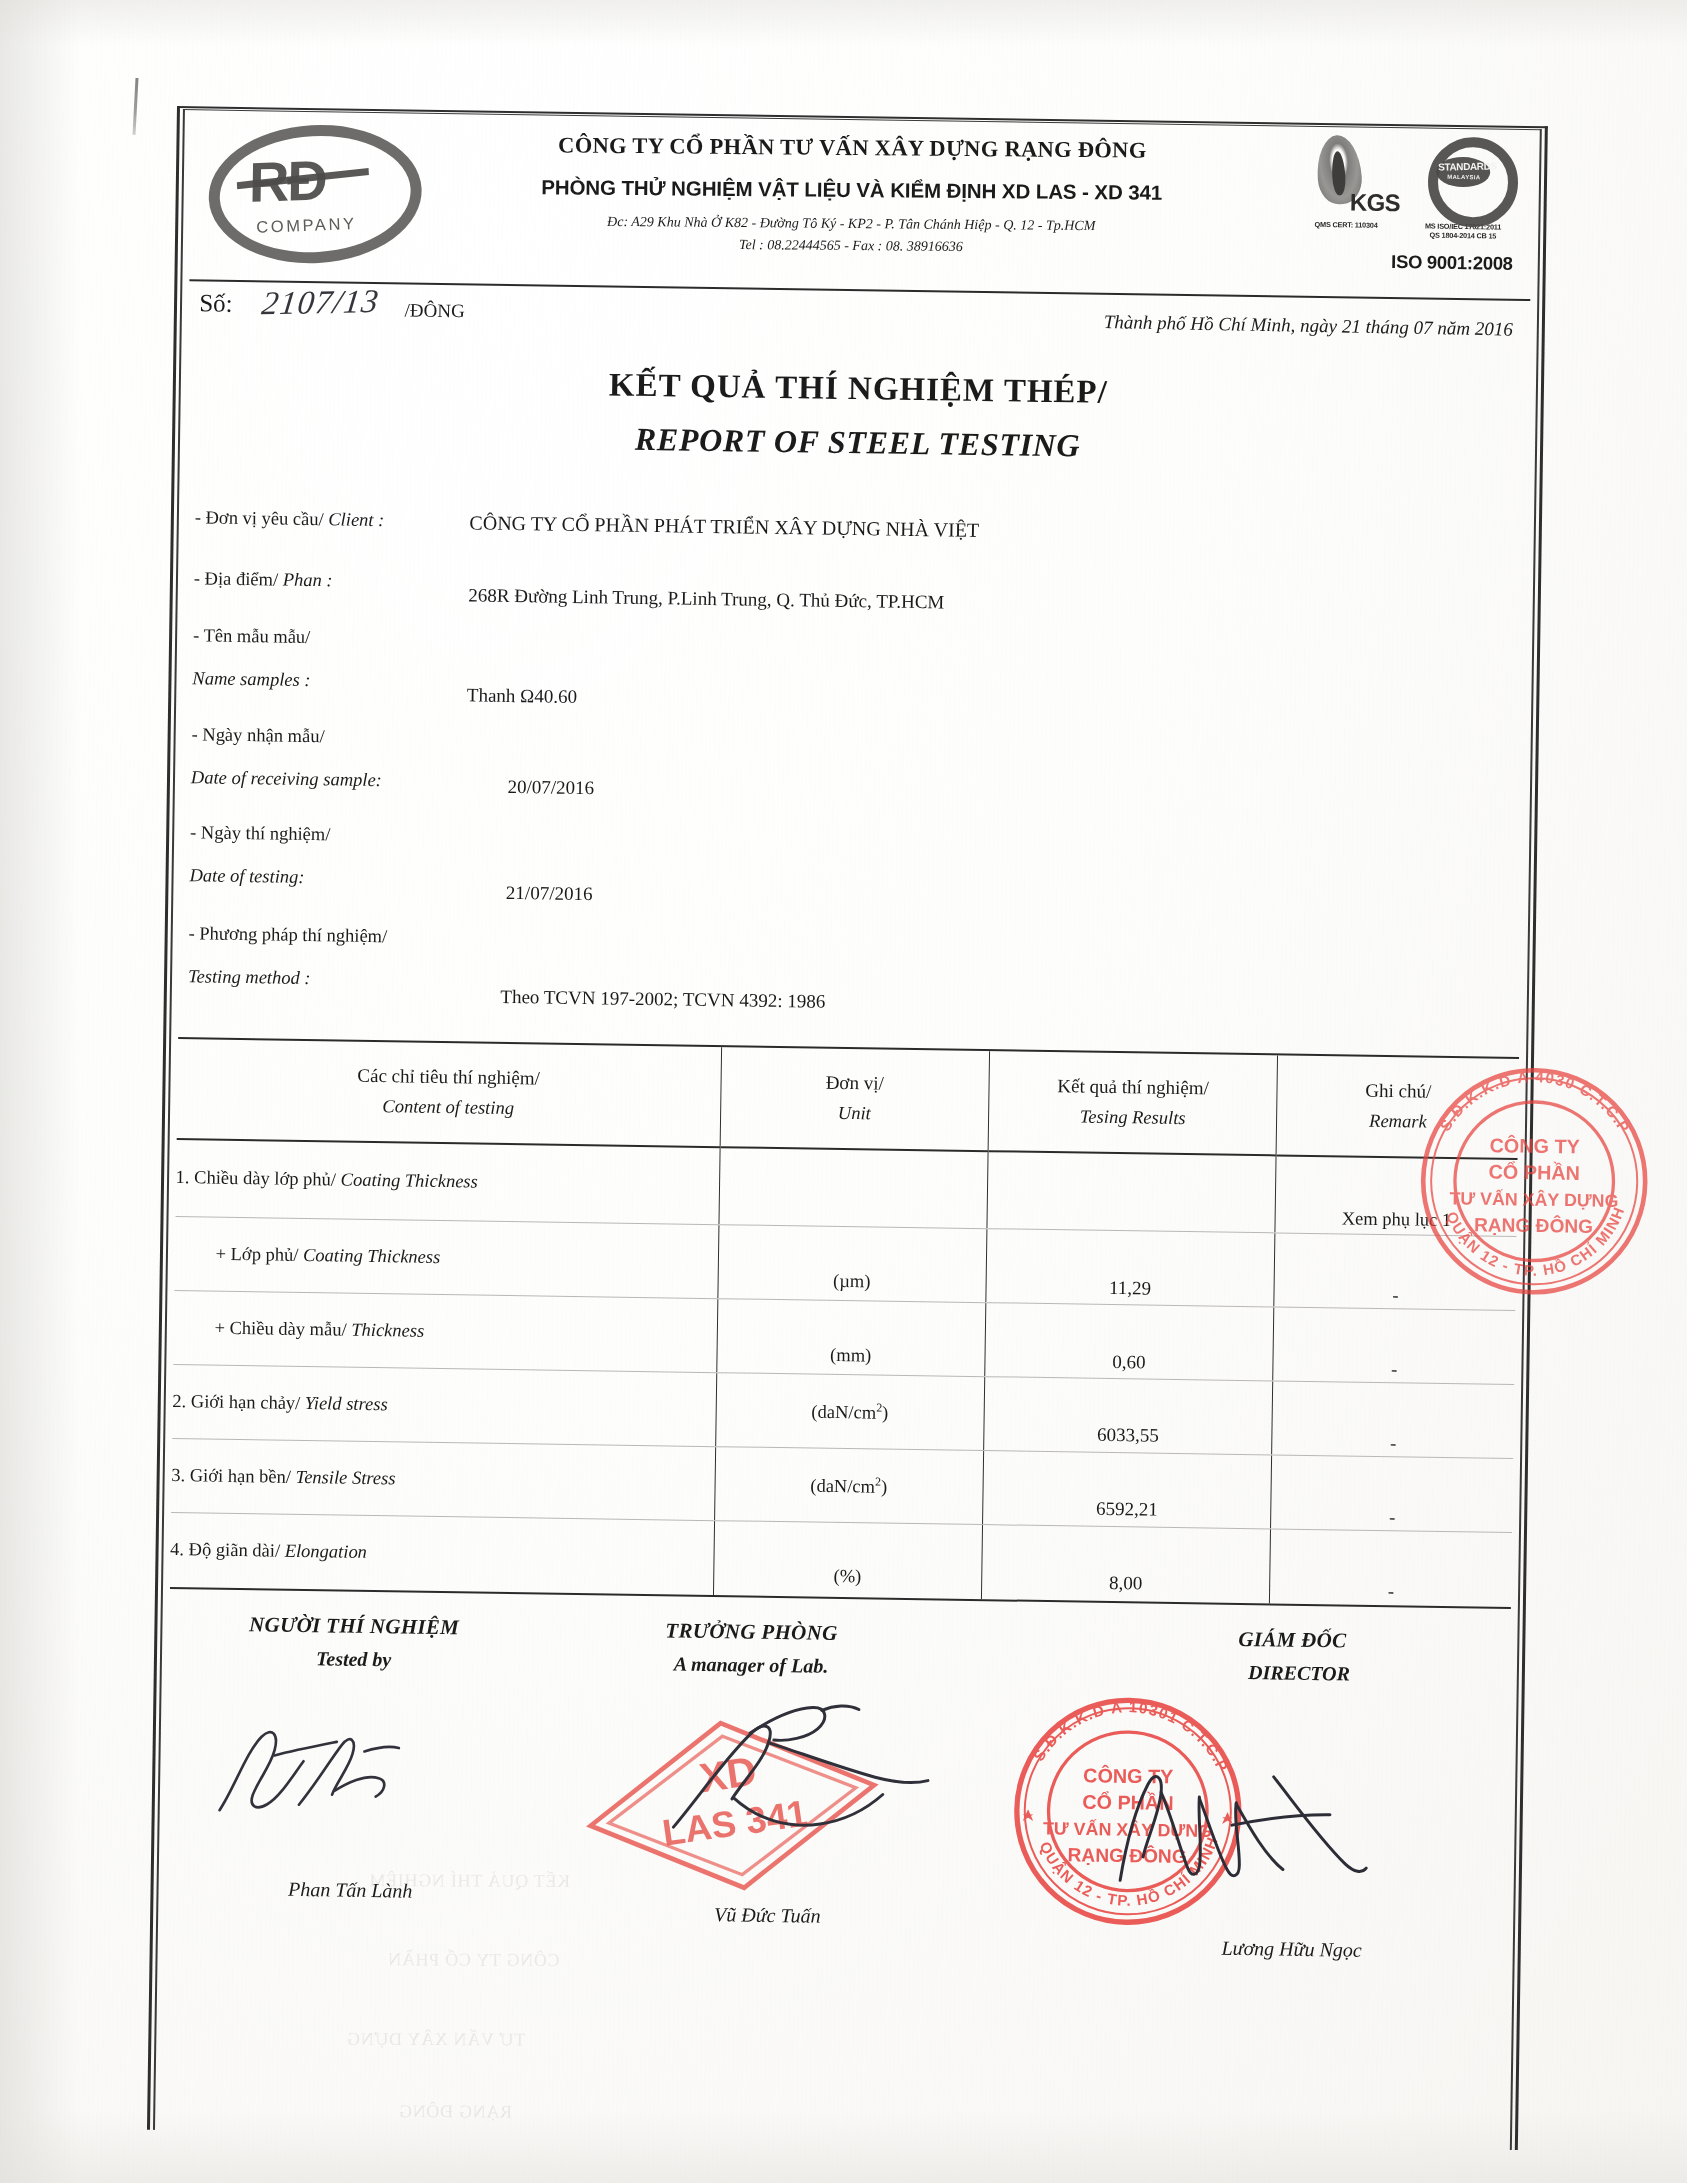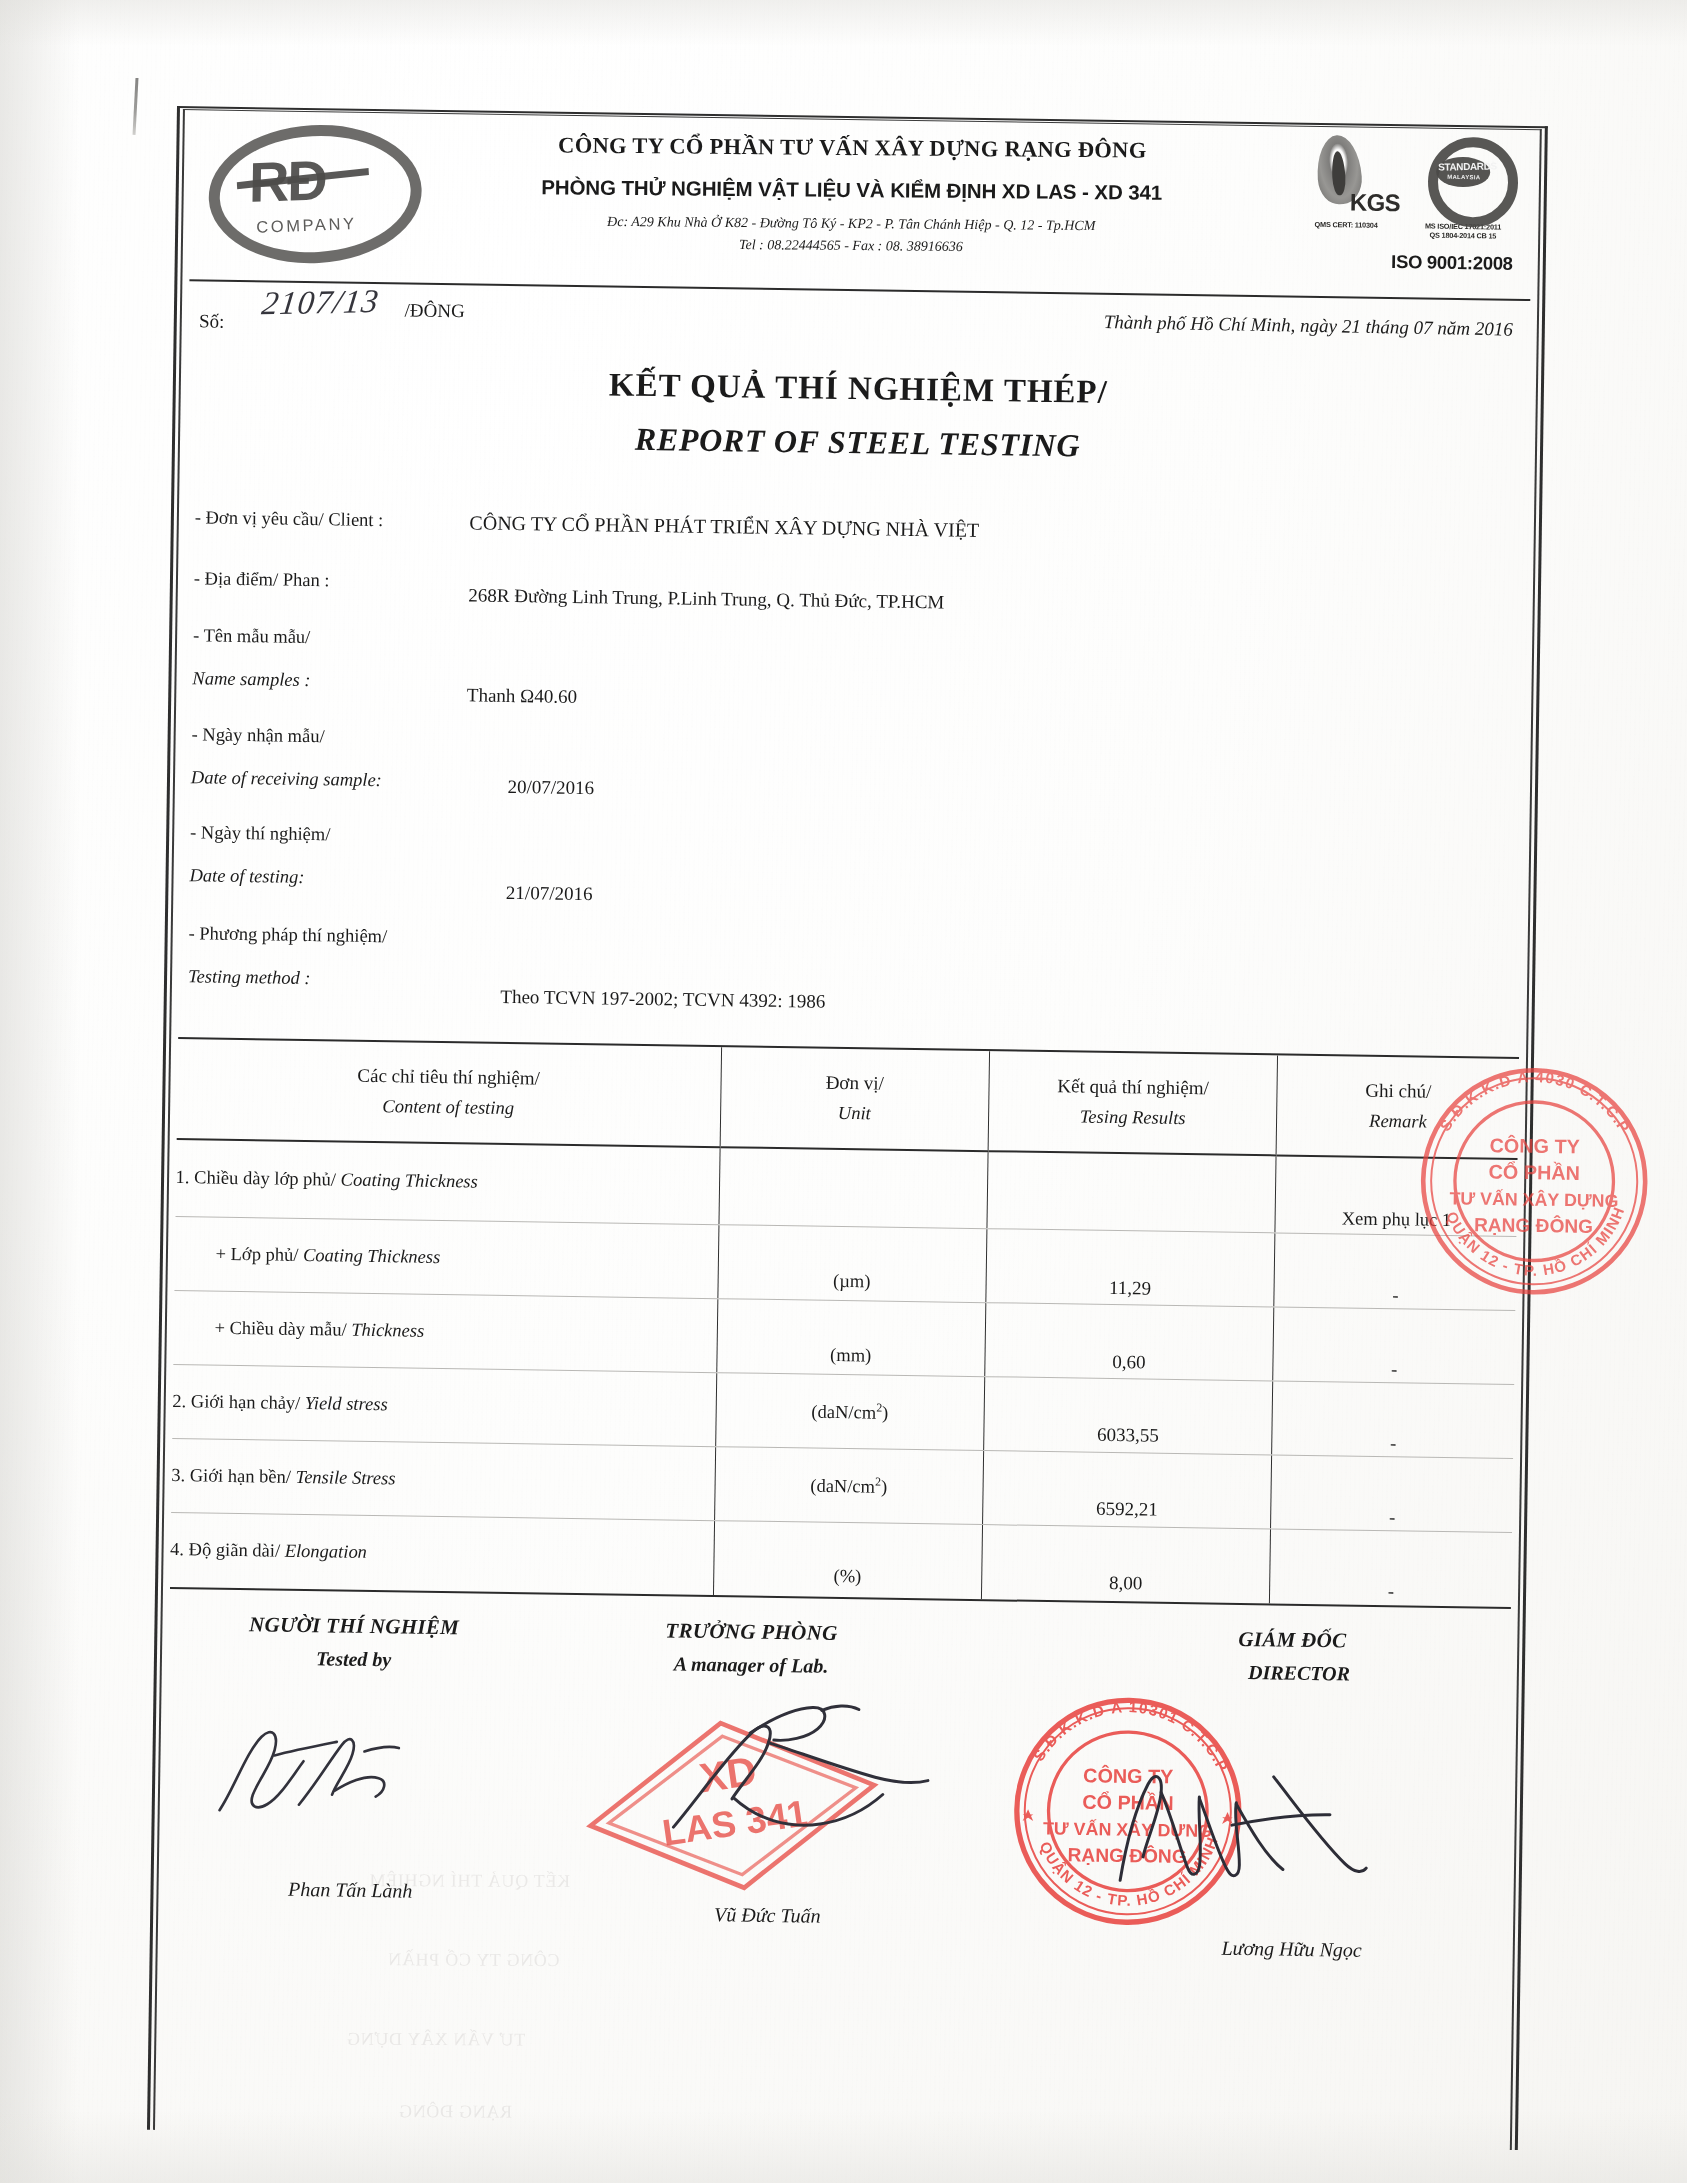--- a/index.html
+++ b/index.html
@@ -259,22 +259,22 @@
     letter-spacing: -0.3px;
   }
 
   
   #numrow {
     position: relative;
     height: 64px;
   }
   #so-label {
     position: absolute;
-    left: 10.6px; top: 29px;
-    font-size: 19px;
+    left: 10.6px; top: 8px;
+    font-size: 25px;
   }
   #so-value {
     position: absolute;
     left: 73px; top: 1.3px;
     font-family: "Liberation Serif", serif;
     font-style: italic;
     font-size: 33px;
     letter-spacing: 1.3px;
     color: #35353c;
     transform: rotate(-2deg) skewX(-8deg);
@@ -309,21 +309,21 @@
 
   
   #info { margin-top: 56px; position: relative; }
   .info-row { position: relative; min-height: 38px; }
   .info-label {
     position: absolute;
     left: 9.3px;
     font-size: 18.5px;
     white-space: nowrap;
   }
-  .info-label .en { }
+  .info-label .en { font-style: italic; }
   .info-label.en-only { font-style: italic; }
   .info-value {
     position: absolute;
     left: 284px;
     font-size: 19px;
     white-space: nowrap;
   }
   .info-value.lg { font-size: 20px; }
 
   

